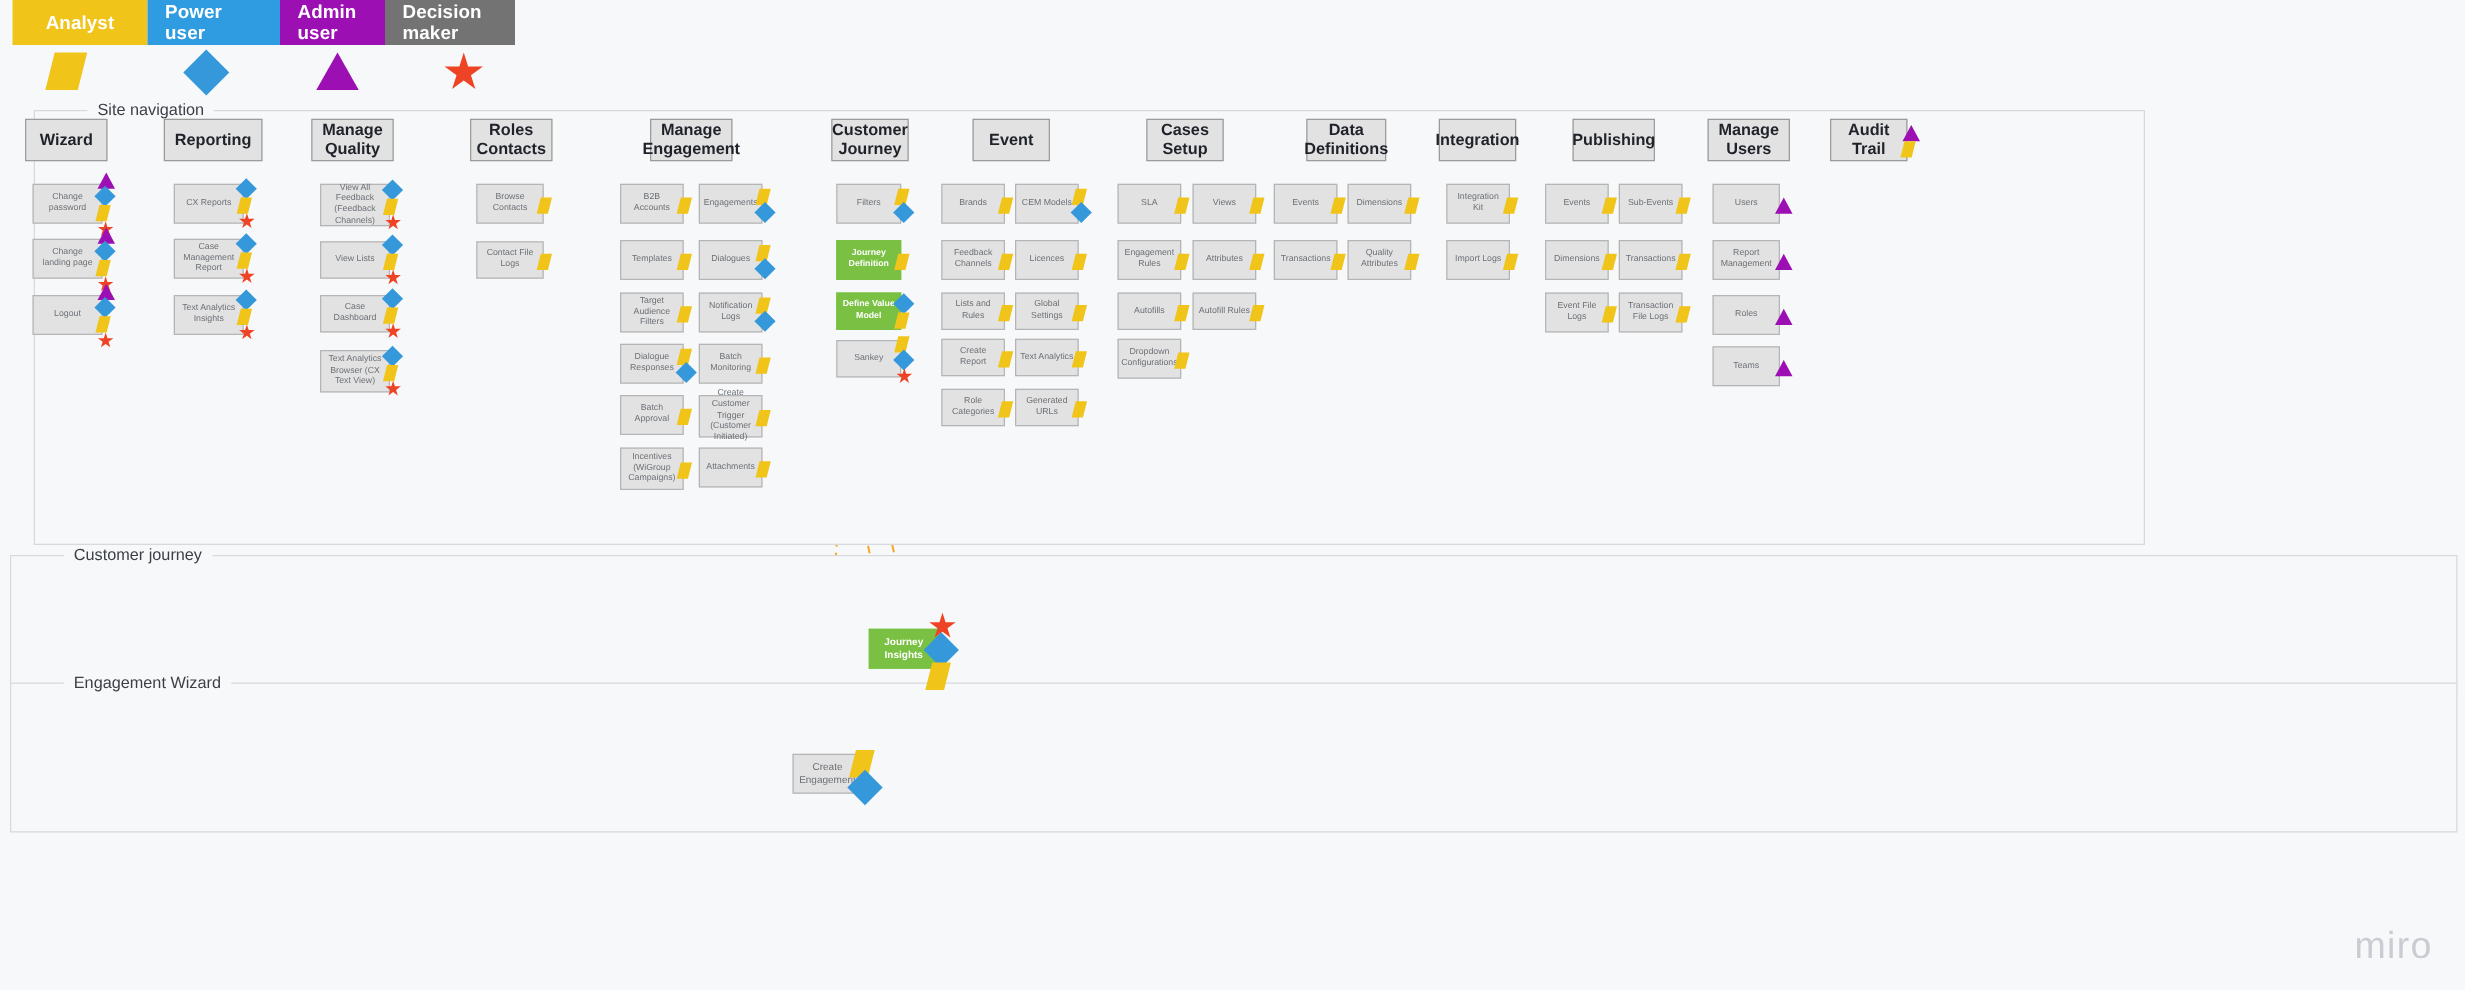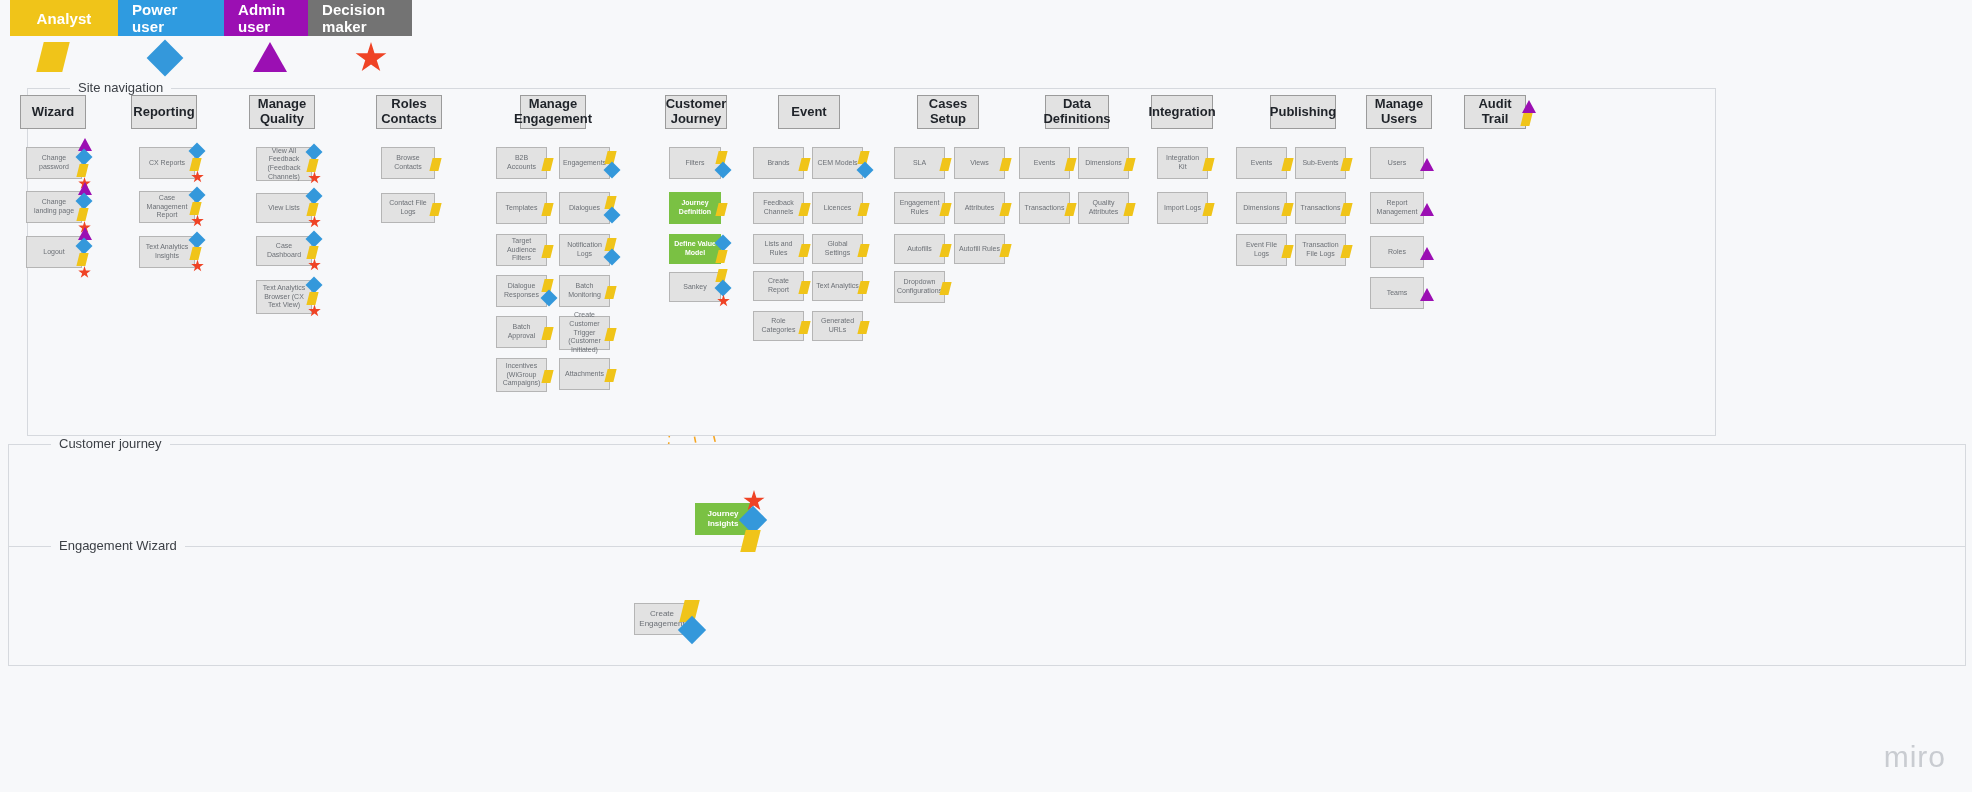--- a/index.html
+++ b/index.html
@@ -219,21 +219,21 @@
         <span class="badge b-par" style="left: 51px; top: 16px;"></span>
         <span class="badge b-star" style="left: 51px; top: 29px;"></span>
       </div>
       <div class="node" style="left: 26px; top: 236px; width: 56px; height: 32px;">
         <span>Logout</span>
         <span class="badge b-tri" style="left: 51px; top: -10px;"></span>
         <span class="badge b-dia" style="left: 51px; top: 3px;"></span>
         <span class="badge b-par" style="left: 51px; top: 16px;"></span>
         <span class="badge b-star" style="left: 51px; top: 29px;"></span>
       </div>
-      <div class="section-head" style="left: 131px; top: 95px; width: 66px; height: 34px; justify-content: center;">
+      <div class="section-head" style="left: 131px; top: 95px; width: 79px; height: 34px; justify-content: center;">
         <span>Reporting</span>
       </div>
       <div class="node" style="left: 139px; top: 147px; width: 56px; height: 32px;">
         <span>CX Reports</span>
         <span class="badge b-dia" style="left: 51px; top: -3.5px;"></span>
         <span class="badge b-par" style="left: 51px; top: 9.5px;"></span>
         <span class="badge b-star" style="left: 51px; top: 22.5px;"></span>
       </div>
       <div class="node" style="left: 139px; top: 191px; width: 56px; height: 32px;">
         <span>Case Management Report</span>
@@ -461,21 +461,21 @@
         <span>Integration</span>
       </div>
       <div class="node" style="left: 1157px; top: 147px; width: 51px; height: 32px;">
         <span>Integration Kit</span>
         <span class="badge b-par" style="left: 46px; top: 9.5px;"></span>
       </div>
       <div class="node" style="left: 1157px; top: 192px; width: 51px; height: 32px;">
         <span>Import Logs</span>
         <span class="badge b-par" style="left: 46px; top: 9.5px;"></span>
       </div>
-      <div class="section-head" style="left: 1258px; top: 95px; width: 66px; height: 34px; margin-left: 12px;">
+      <div class="section-head" style="left: 1258px; top: 95px; width: 66px; height: 34px;">
         <span>Publishing</span>
       </div>
       <div class="node" style="left: 1236px; top: 147px; width: 51px; height: 32px;">
         <span>Events</span>
         <span class="badge b-par" style="left: 46px; top: 9.5px;"></span>
       </div>
       <div class="node" style="left: 1295px; top: 147px; width: 51px; height: 32px;">
         <span>Sub-Events</span>
         <span class="badge b-par" style="left: 46px; top: 9.5px;"></span>
       </div>

